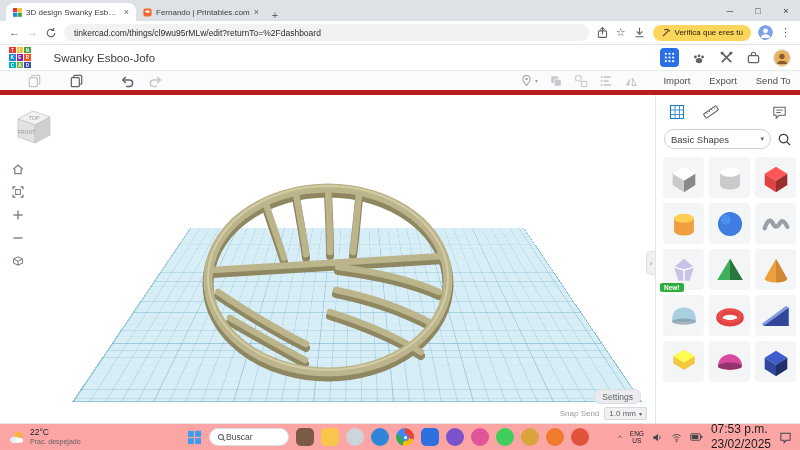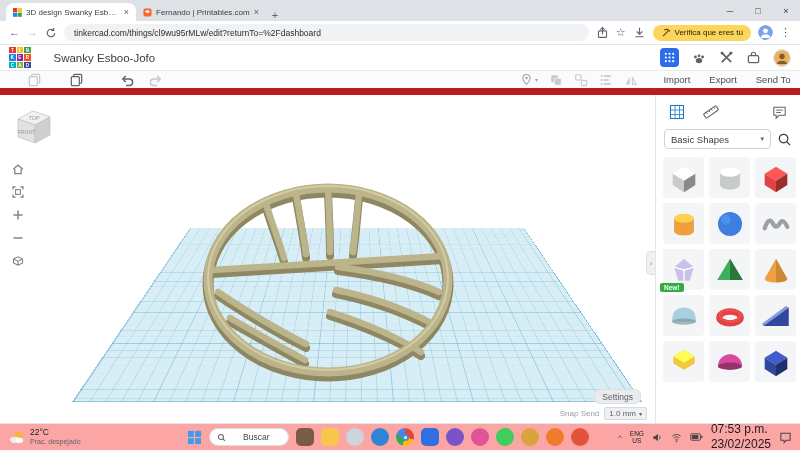--- a/index.html
+++ b/index.html
@@ -27,21 +27,21 @@
   
   .tkheader{height:26px;background:#fff;border-bottom:1px solid #e8eaec;display:flex;align-items:center;padding:0 9px}
   .logo{display:grid;grid-template-columns:repeat(3,6.5px);grid-auto-rows:6.5px;gap:1px}
   .lb{display:flex;align-items:center;justify-content:center;color:#fff;font-size:4.5px;font-weight:bold}
   .tktitle{margin-left:23px;font-size:11.5px;color:#3a3d40}
   .hdr-right{margin-left:auto;display:flex;align-items:center;gap:12px}
   .appsbtn{width:19px;height:19px;border-radius:4px;background:#2a6fe8;display:flex;align-items:center;justify-content:center}
   .tkavatar{width:18px;height:18px;border-radius:50%;overflow:hidden;border:1px solid #d8dadd}
 
   
-  .tktoolbar{height:24px;background:#fafbfc;border-bottom:7px solid #b91c1c;display:flex;align-items:center;padding-left:27px}
+  .tktoolbar{height:24px;background:#fafbfc;border-bottom:5px solid #b91c1c;display:flex;align-items:center;padding-left:27px}
   .tbgrp{display:flex;align-items:center;gap:13px}
   .tbgrp.mid{margin-left:auto;margin-right:16px;gap:11px}
   .panelhead{width:146px;display:flex;justify-content:space-around;align-items:center;font-size:9.5px;color:#4a4e52}
   .panelhead span{cursor:default}
 
   
   .content{position:absolute;top:95px;left:0;right:0;bottom:27px;display:flex}
   .viewport{flex:1;position:relative;overflow:hidden;background:#fff}
   .plane{position:absolute;left:72px;top:-213px;width:570px;height:520px;
     background-color:#d8eef6;
@@ -59,34 +59,34 @@
   .settingsbtn{position:absolute;right:14px;top:294px;height:15px;padding:0 7px;background:#e9ebee;border:1px solid #dcdfe2;border-radius:6px;font-size:8.5px;color:#5f6368;display:flex;align-items:center}
   .snaprow{position:absolute;right:8px;top:312px;display:flex;align-items:center;gap:5px;font-size:8px;color:#9aa0a6}
   .snapdd{height:13px;background:#eef0f2;border:1px solid #d7dadd;border-radius:2px;padding:0 4px;display:flex;align-items:center;gap:3px;font-size:8px;color:#5f6368}
   .collapse{position:absolute;right:0;top:156px;width:9px;height:24px;background:#eef0f2;border:1px solid #dcdfe2;border-right:none;border-radius:5px 0 0 5px;display:flex;align-items:center;justify-content:center;font-size:8px;color:#8a8f94}
 
   
   .panel{width:145px;background:#fff;border-left:1px solid #e3e6e8;display:flex;flex-direction:column;overflow:hidden}
   .panelicons{height:34px;display:flex;align-items:center;gap:16px;padding:0 12px}
   .notesic{margin-left:auto}
   .searchrow{display:flex;align-items:center;gap:6px;padding:0 8px 6px}
-  .dd{flex:1;height:20px;border:1px solid #cfd3d7;border-radius:4px;display:flex;align-items:center;padding:0 6px;font-size:9.5px;color:#3a3d40;background:#fff}
+  .dd{flex:1;height:20px;border:1px solid #cfd3d7;border-radius:10px;display:flex;align-items:center;padding:0 6px;font-size:9.5px;color:#3a3d40;background:#fff}
   .dd .caret{margin-left:auto;font-size:7px;color:#5f6368}
   .tiles{display:grid;grid-template-columns:repeat(3,41px);gap:5px;padding:2px 7px;overflow:hidden}
   .tile{width:41px;height:41px;background:#f4f5f7;border-radius:4px;display:flex;align-items:center;justify-content:center;position:relative}
   .newbadge{position:absolute;left:-3px;bottom:-2px;background:#2fae3e;color:#fff;font-size:6.5px;font-weight:bold;padding:1px 4px;border-radius:2px}
 
   
   .taskbar{position:absolute;left:0;right:0;bottom:0;height:27px;background:#fca5a5;border-top:1px solid #dfe5ea;display:flex;align-items:center;padding:0 8px}
   .wx{display:flex;align-items:center;gap:5px;width:150px}
   .wxtxt{line-height:1.15}
   .wxt1{font-size:8.5px;color:#1b1d1f}
   .wxt2{font-size:7px;color:#5f6368}
   .tbcenter{display:flex;align-items:center;gap:7px;margin:0 auto}
-  .searchpill{width:80px;height:18px;background:#fff;border:1px solid #d9dee3;border-radius:9px;display:flex;align-items:center;gap:17px;padding:0 7px;font-size:8.5px;color:#44474a}
+  .searchpill{width:80px;height:18px;background:#fff;border:1px solid #d9dee3;border-radius:9px;display:flex;align-items:center;gap:0;padding:0 7px;font-size:8.5px;color:#44474a}
   .tapp{width:18px;height:18px;display:flex;align-items:center;justify-content:center}
   .chromecore{width:7px;height:7px;background:#fff;border:2px solid #4285f4;border-radius:50%}
   .tbright{display:flex;align-items:center;gap:8px}
   .lang{font-size:6.5px;line-height:1.15;color:#1b1d1f;text-align:center}
   .dt{font-size:12px;line-height:1.25;color:#1b1d1f;}
   .chev{font-size:8px;color:#44474a}
 </style>
 </head>
 <body>
 

